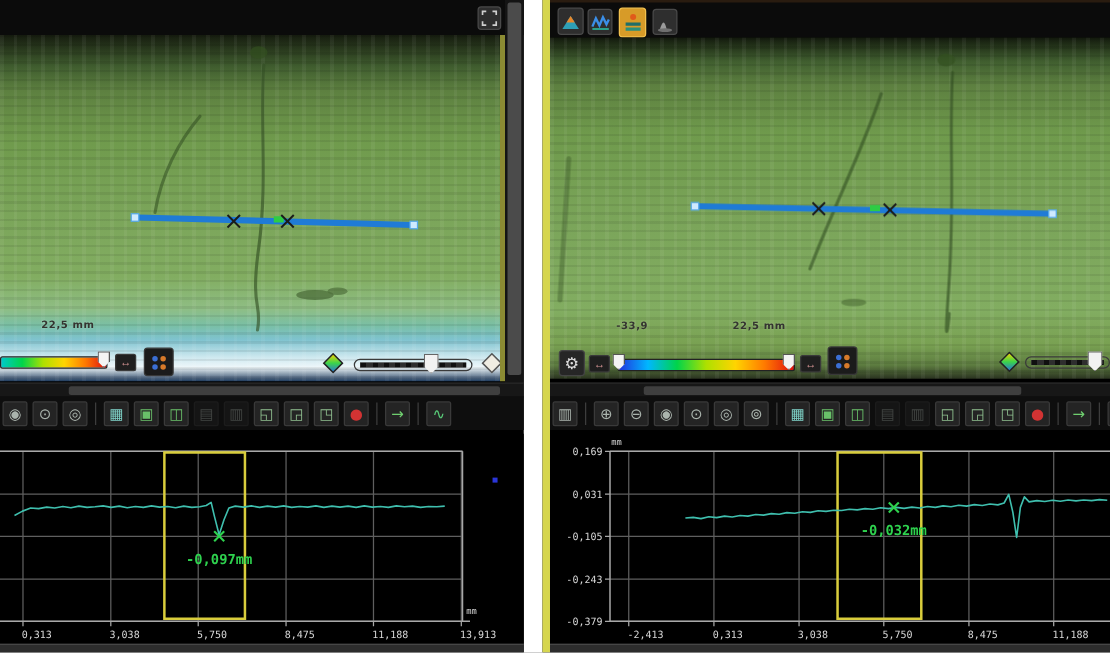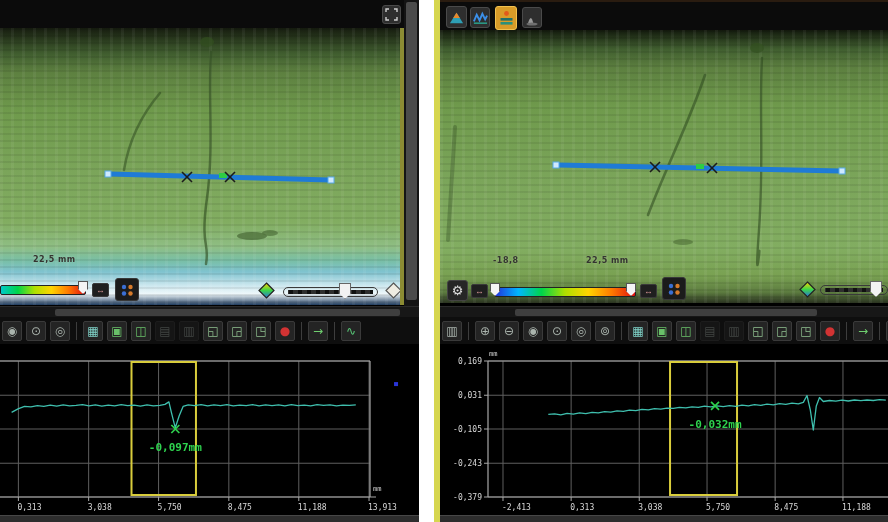--- a/index.html
+++ b/index.html
@@ -275,21 +275,21 @@
             <line x1="267" y1="133" x2="277" y2="143"></line>
               <line x1="277" y1="133" x2="267" y2="143"></line>
           </g>
           <rect x="113" y="132" width="6" height="6" fill="#cfeaff" stroke="#57a9e8"></rect>
           <rect x="399" y="138" width="6" height="6" fill="#cfeaff" stroke="#57a9e8"></rect>
         </g>
       </svg>
 
       <button class="gearbtn" style="left:7px;top:250px;"><span>⚙</span></button>
       <button class="smallbtn" style="left:31px;top:254px;">↔</button>
-      <div class="scale-label" style="left:53px;top:226px;">-18,8</div>
+      <div class="scale-label" style="left:53px;top:226px;">-33,9</div>
       <div class="scale-label" style="left:146px;top:226px;">22,5 mm</div>
       <div class="colorbar" style="left:54px;top:257px;width:140px;"></div>
       <div class="knob" style="left:50px;top:253px;"></div>
       <div class="knob" style="left:186px;top:253px;"></div>
       <button class="smallbtn" style="left:200px;top:254px;">↔</button>
       <button class="dotsbtn" style="left:222px;top:247px;">
         <svg width="16" height="16" viewBox="0 0 16 16">
           <circle cx="5" cy="5" r="2.2" fill="#3b6fd4"></circle>
             <circle cx="11.5" cy="5" r="2.2" fill="#d77a2a"></circle>
           <circle cx="5" cy="11.5" r="2.2" fill="#3b6fd4"></circle>

